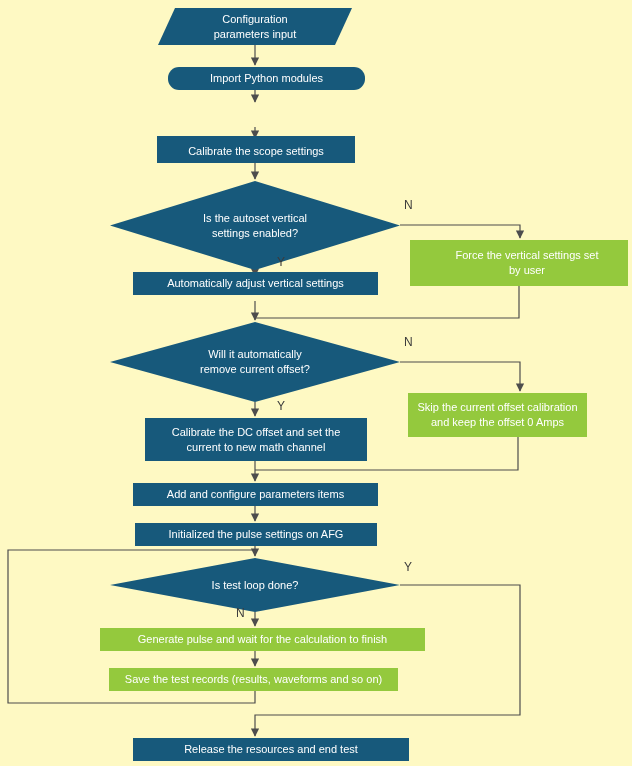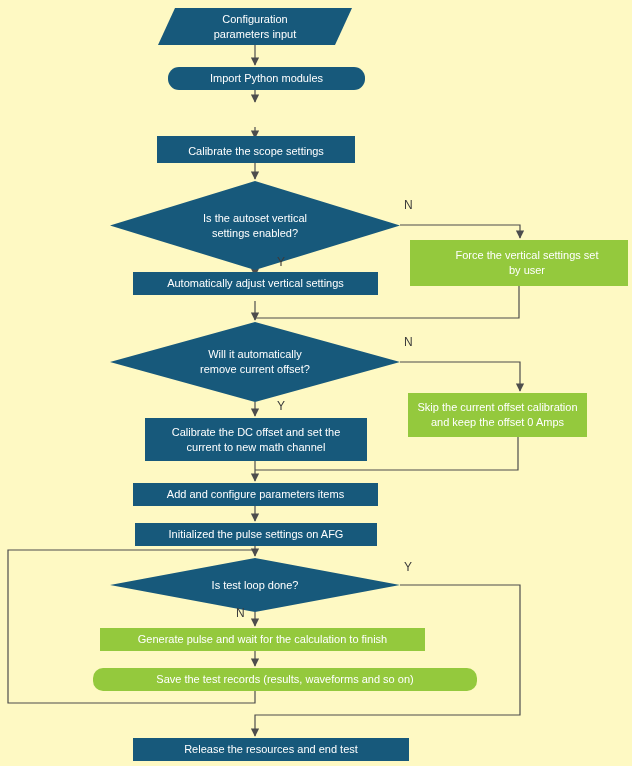--- a/index.html
+++ b/index.html
@@ -126,21 +126,21 @@
   </div>
 
   <div class="node diamond" style="left:110px; top:558px; width:290px; height:54px;">
     <span class="inner">Is test loop done?</span>
   </div>
 
   <div class="node green" style="left:93px; top:628px; width:325px; height:23px;margin-left:7px;">
     <span class="inner">Generate pulse and wait for the calculation to finish</span>
   </div>
 
-  <div class="node green" style="left:93px; top:668px; width:384px; height:23px;border-radius:10px;">
+  <div class="node green" style="left:109px; top:668px; width:289px; height:23px;">
     <span class="inner">Save the test records (results, waveforms and so on)</span>
   </div>
 
   <div class="node teal" style="left:133px; top:738px; width:276px; height:23px;">
     <span class="inner">Release the resources and end test</span>
   </div>
 
   <div class="branch" style="left:404px; top:198px;">N</div>
   <div class="branch" style="left:277px; top:255px;">Y</div>
   <div class="branch" style="left:404px; top:335px;">N</div>

